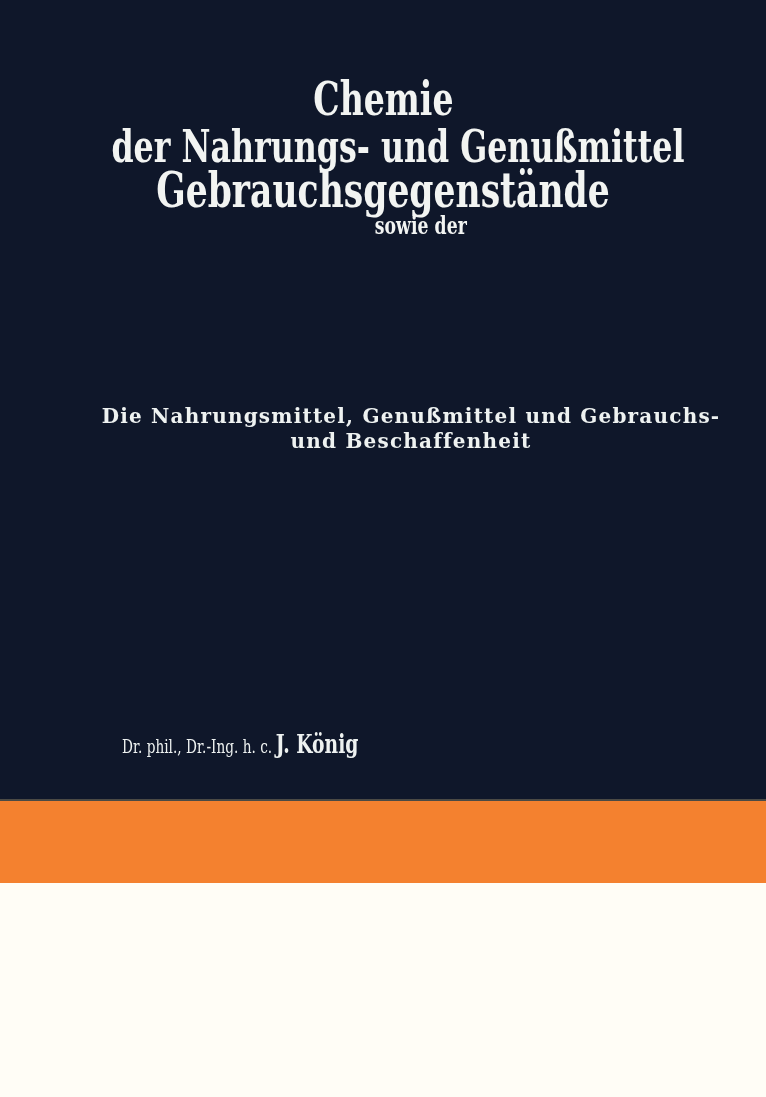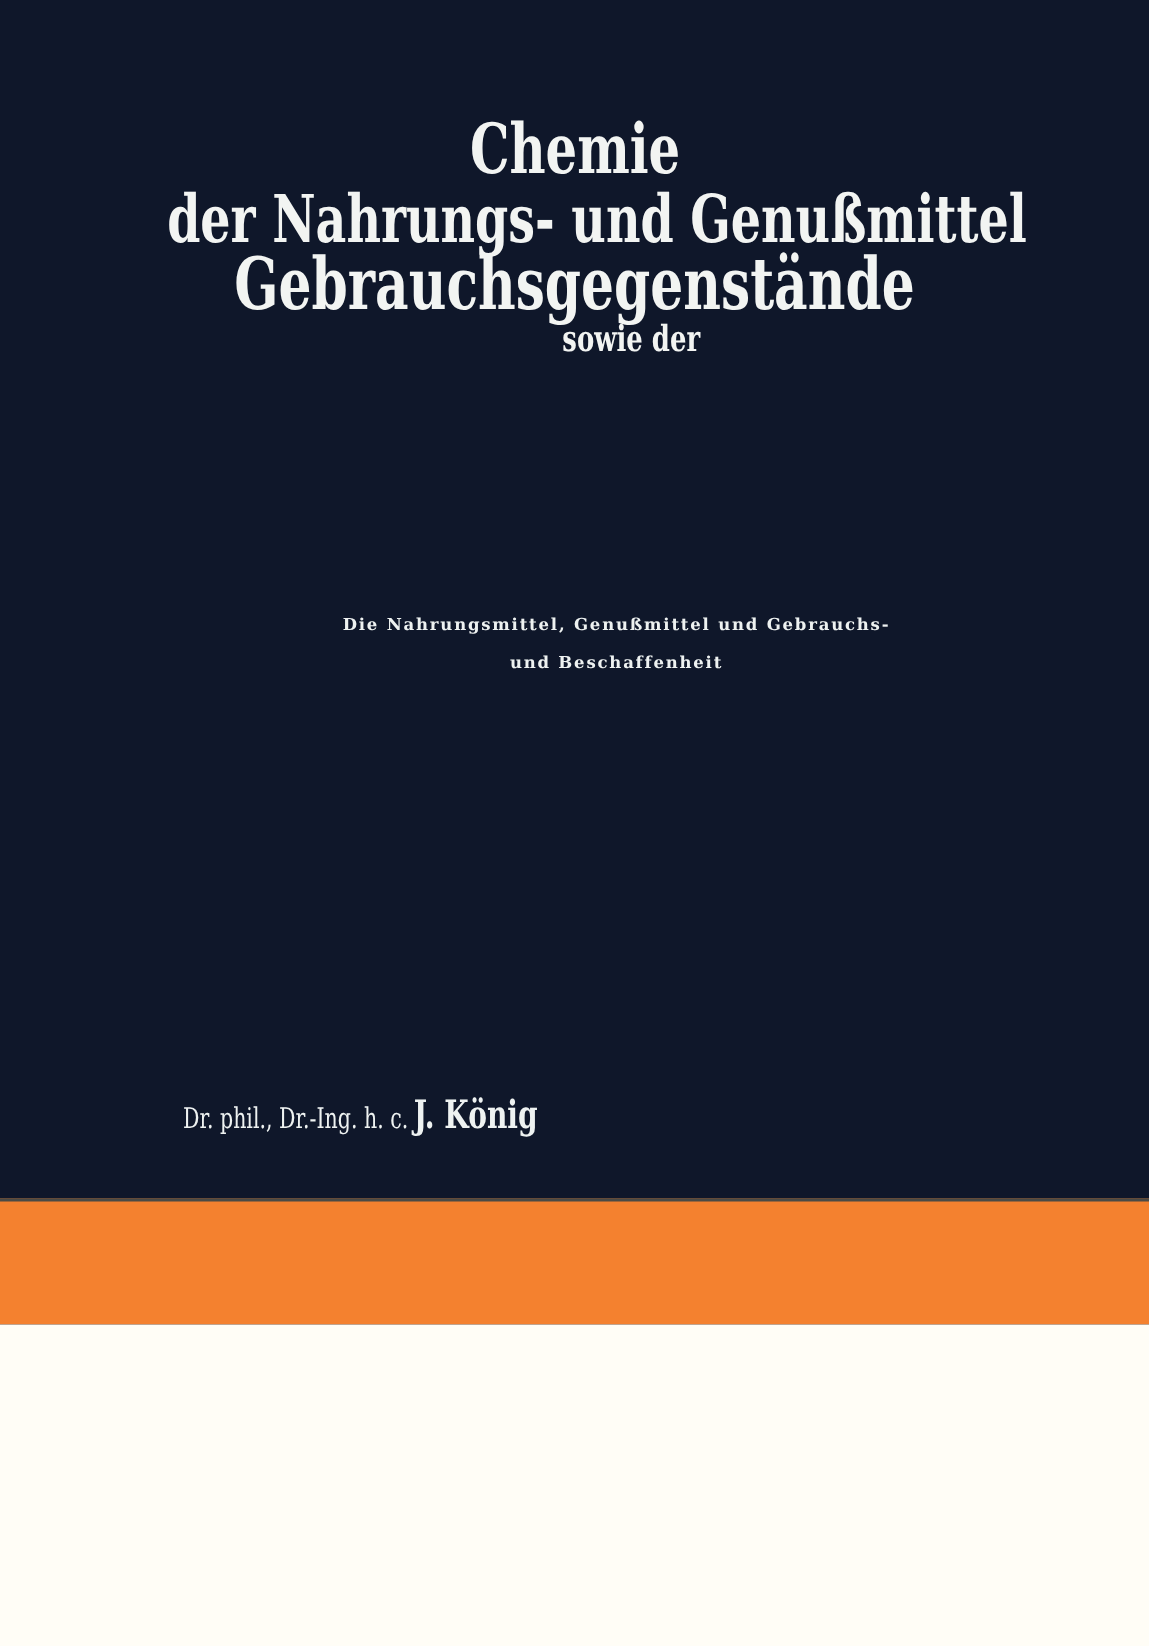--- a/index.html
+++ b/index.html
@@ -19,21 +19,21 @@
   .t3{font-size:24px;line-height:32px;}
   .t4{font-size:48px;line-height:40px;}
   .squeeze{display:inline-block;transform:scaleX(0.72);transform-origin:center;}
   .t3 .squeeze{transform:translateX(38px) scaleX(0.72);}
   .subtitle-block{
     position:absolute;left:0;right:0;top:404px;
     padding-left:56px;box-sizing:border-box;
     text-align:center;color:#eef2f1;
   }
   .subtitle-line{
-    font-size:11px;font-weight:bold;letter-spacing:1.2px;
+    font-size:20px;font-weight:bold;letter-spacing:1.2px;
     line-height:25px;white-space:nowrap;
   }
   .author-block{
     position:absolute;left:0;right:0;top:727px;
     padding-left:76px;box-sizing:border-box;
     text-align:left;color:#eef2f1;line-height:34px;white-space:nowrap;
   }
   .author-degrees{font-size:19px;margin-right:5px;}
   .author-name{font-size:26px;font-weight:bold;}
   

